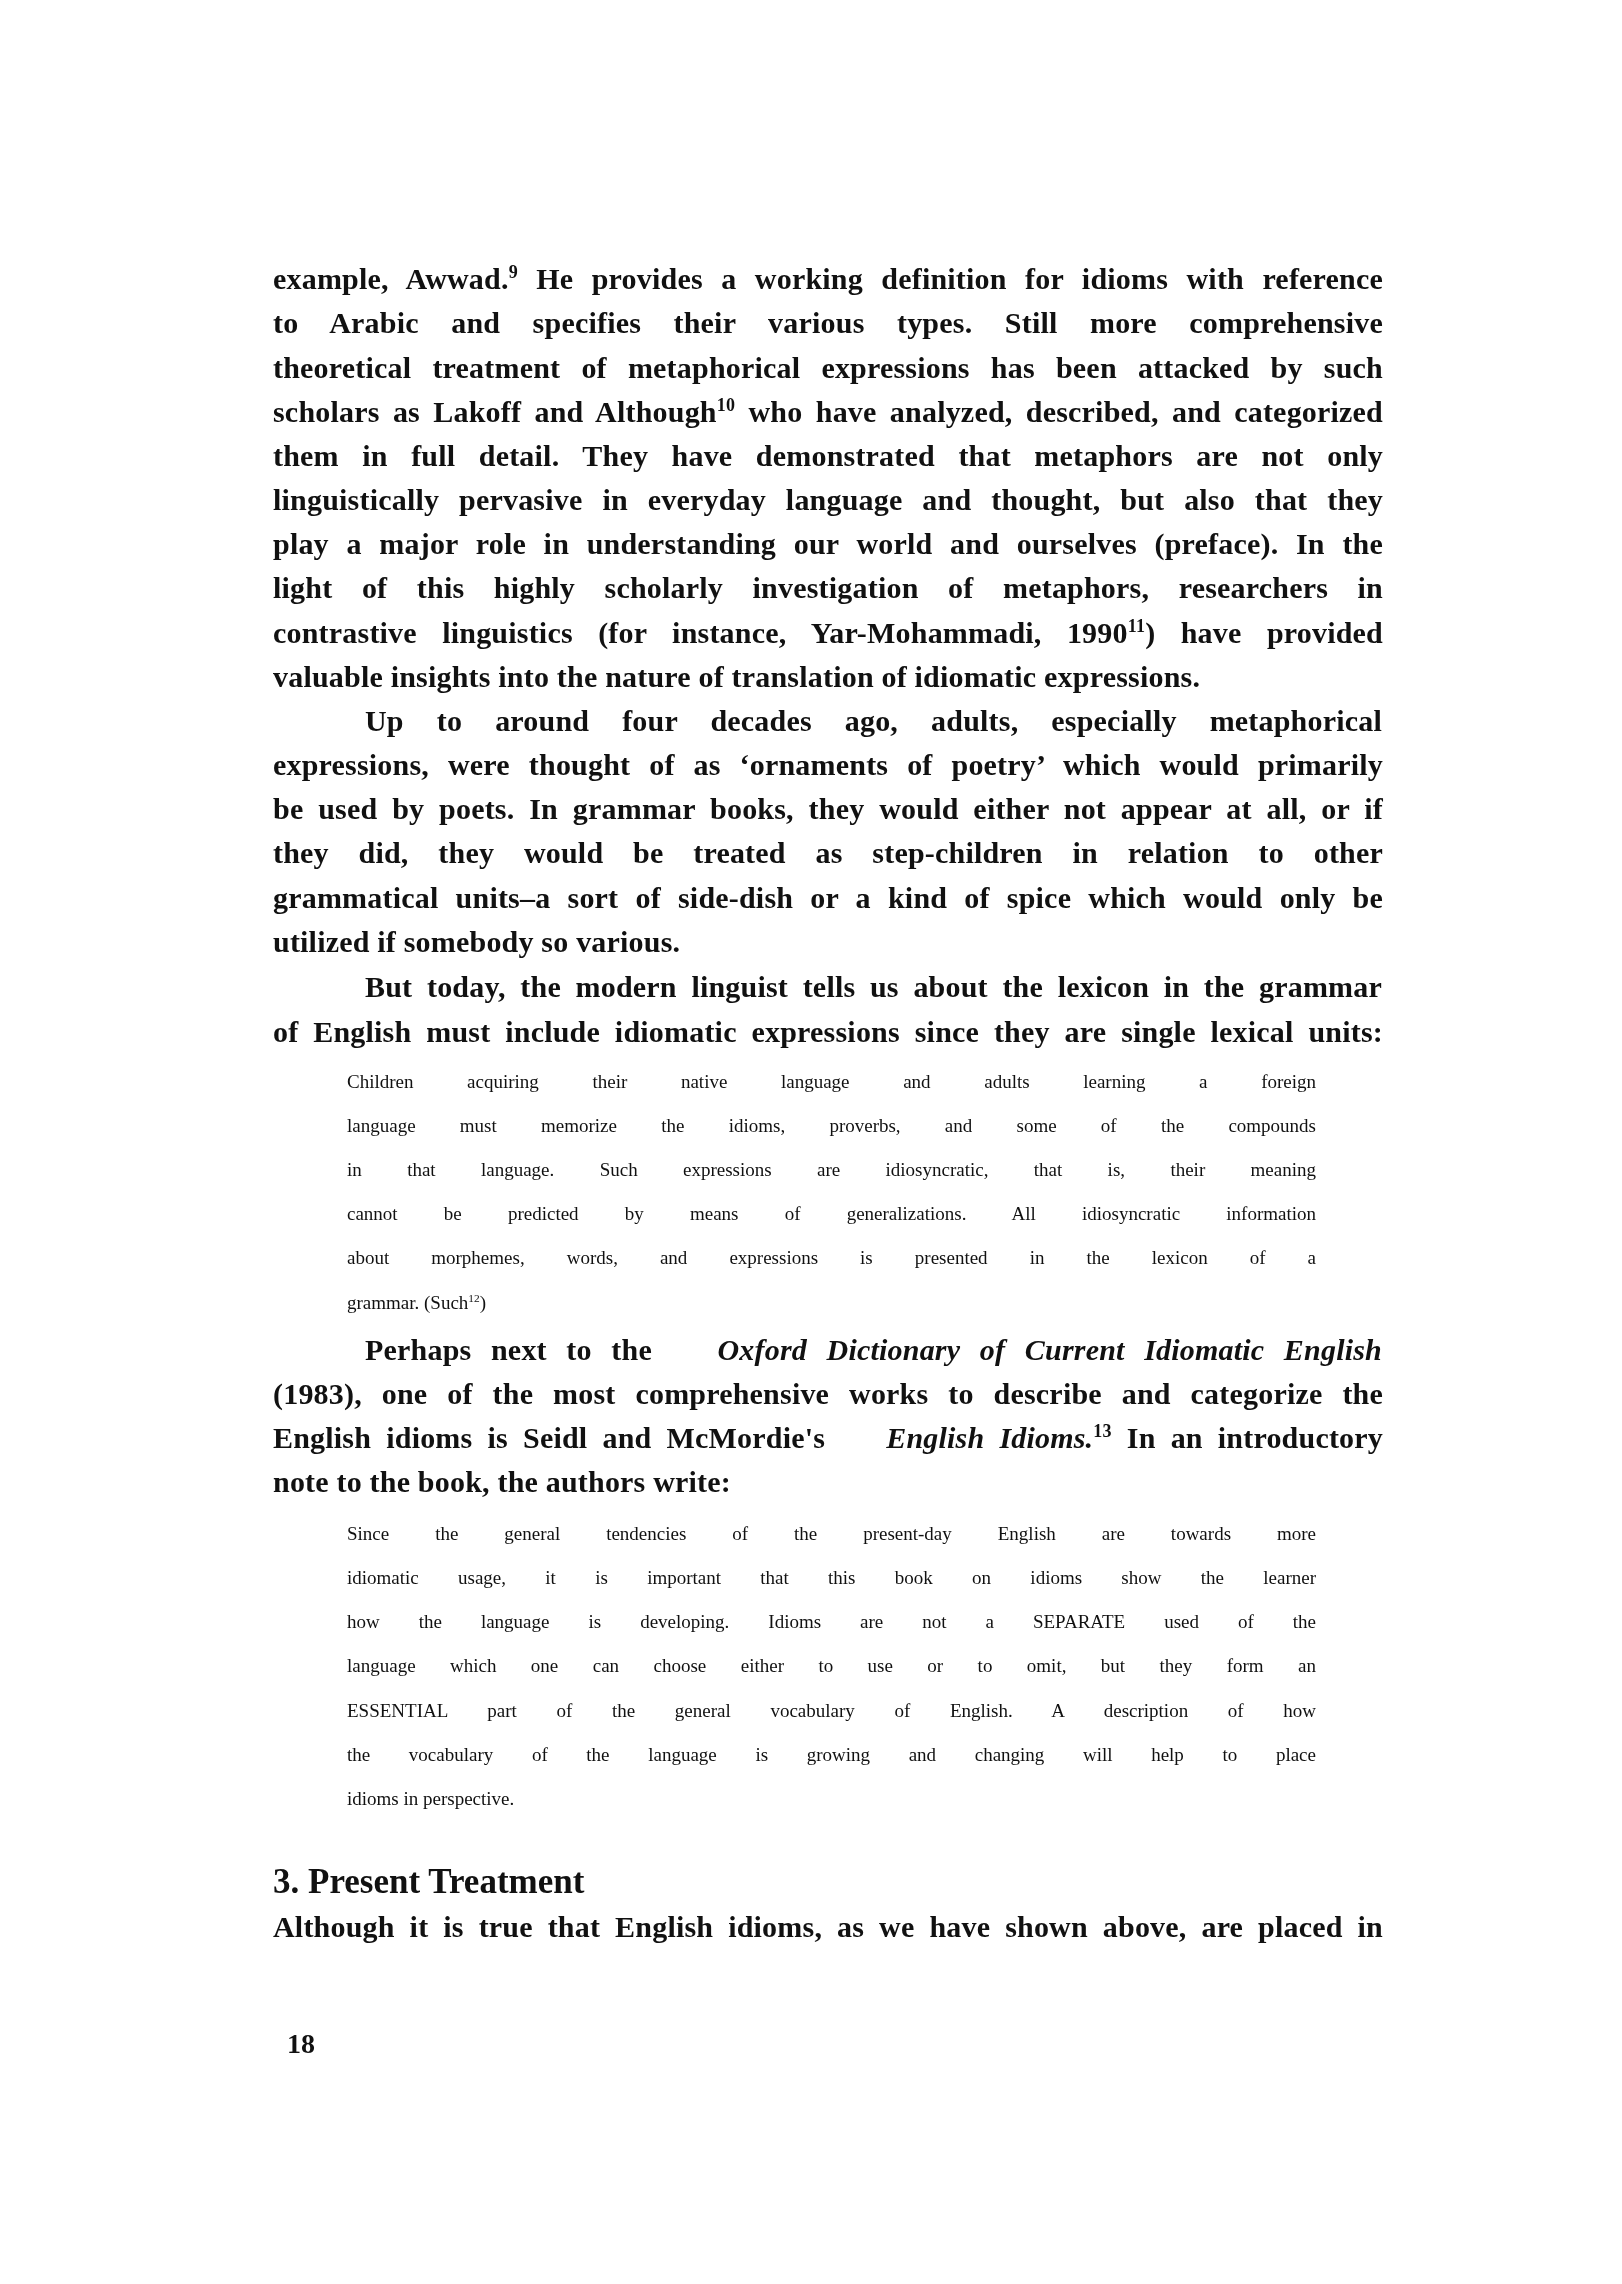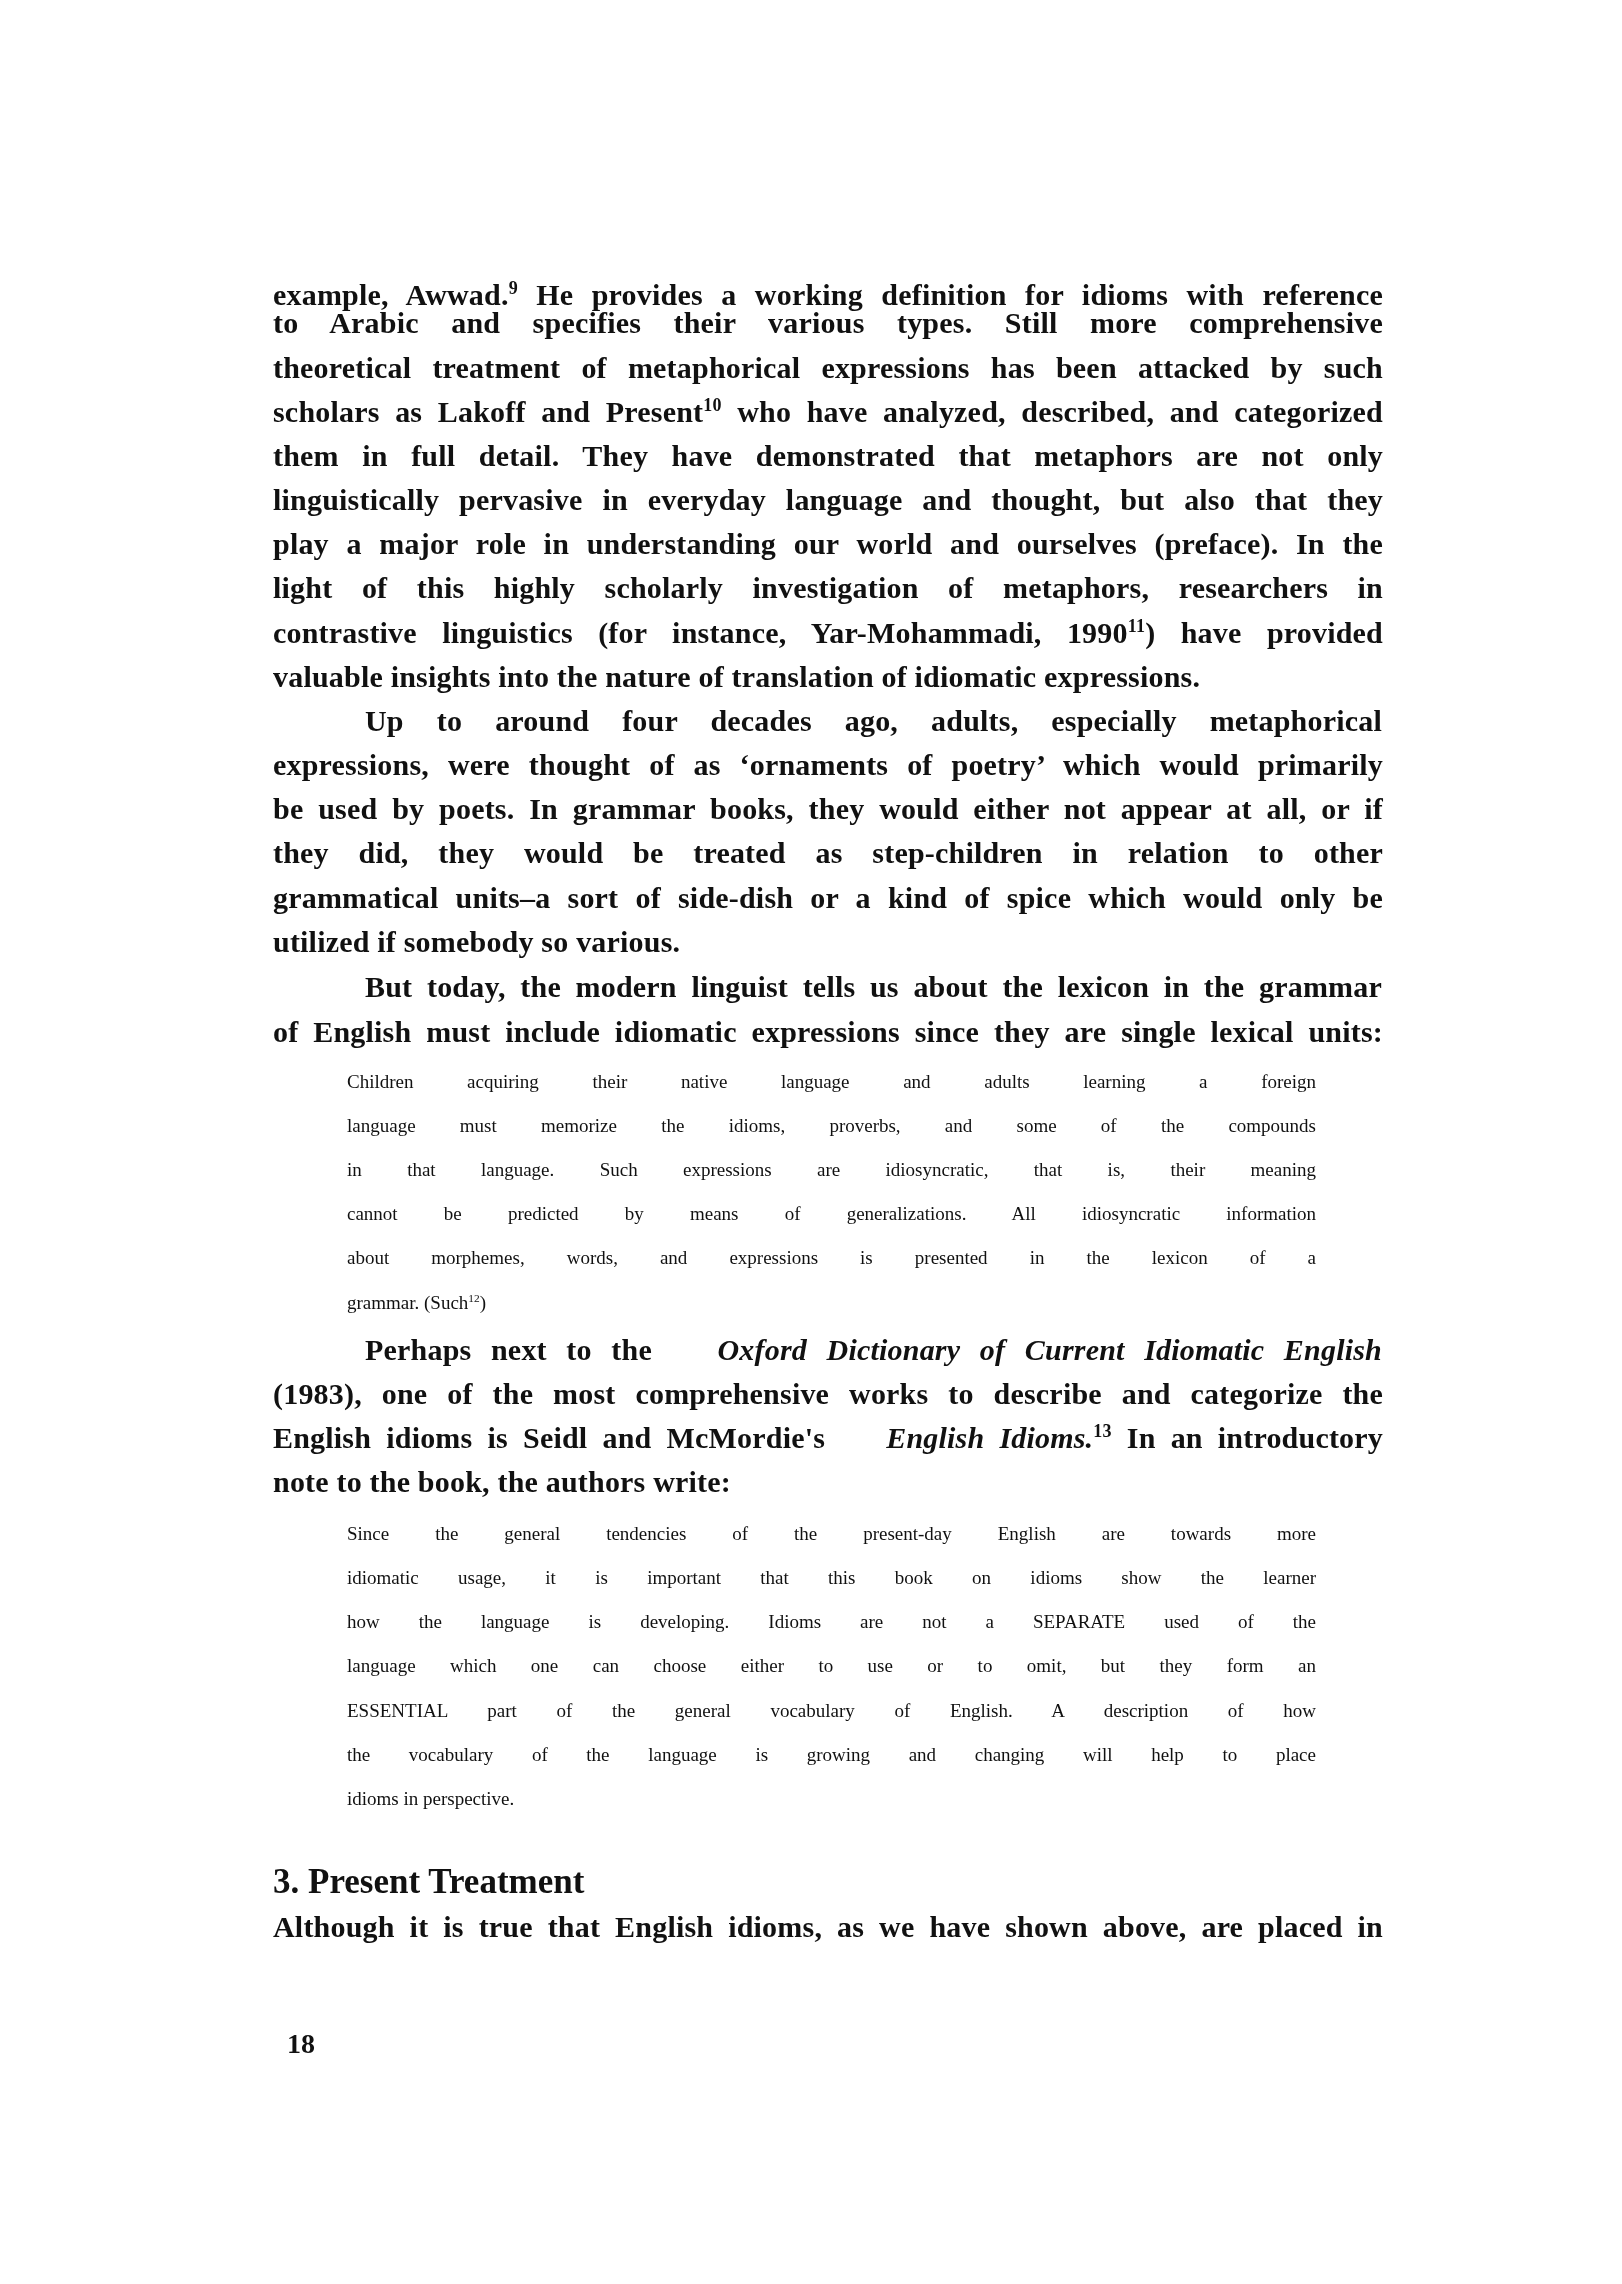--- a/index.html
+++ b/index.html
@@ -19,24 +19,24 @@
   em { font-style: italic; font-weight: 700; margin-left: 46px; }
   .heading { position: absolute; left: 273px; font-size: 35px; font-weight: 700; line-height: 46px; }
   .pagenum { position: absolute; left: 287px; font-size: 28px; font-weight: 700; line-height: 46px; }
 </style>
 </head>
 <body>
 
 <div class="page">
 
   <div>
-    <div class="line" style="top:273px"><span>example, Awwad.</span><sup>9</sup><span> He provides a working definition for idioms with reference</span></div>
+    <div class="line" style="top:257px"><span>example, Awwad.</span><sup>9</sup><span> He provides a working definition for idioms with reference</span></div>
     <div class="line" style="top:301px">to Arabic and specifies their various types. Still more comprehensive</div>
     <div class="line" style="top:346px">theoretical treatment of metaphorical expressions has been attacked by such</div>
-    <div class="line" style="top:390px"><span>scholars as Lakoff and Present</span><sup>10</sup><span> who have analyzed, described, and categorized</span></div>
+    <div class="line" style="top:390px"><span>scholars as Lakoff and Although</span><sup>10</sup><span> who have analyzed, described, and categorized</span></div>
     <div class="line" style="top:434px">them in full detail. They have demonstrated that metaphors are not only</div>
     <div class="line" style="top:478px">linguistically pervasive in everyday language and thought, but also that they</div>
     <div class="line" style="top:522px">play a major role in understanding our world and ourselves (preface). In the</div>
     <div class="line" style="top:566px">light of this highly scholarly investigation of metaphors, researchers in</div>
     <div class="line" style="top:611px"><span>contrastive linguistics (for instance, Yar-Mohammadi, 1990</span><sup>11</sup><span>) have provided</span></div>
     <div class="line last" style="top:655px">valuable insights into the nature of translation of idiomatic expressions.</div>
   </div>
 
   <div>
     <div class="line indent" style="top:699px">Up to around four decades ago, adults, especially metaphorical</div>

